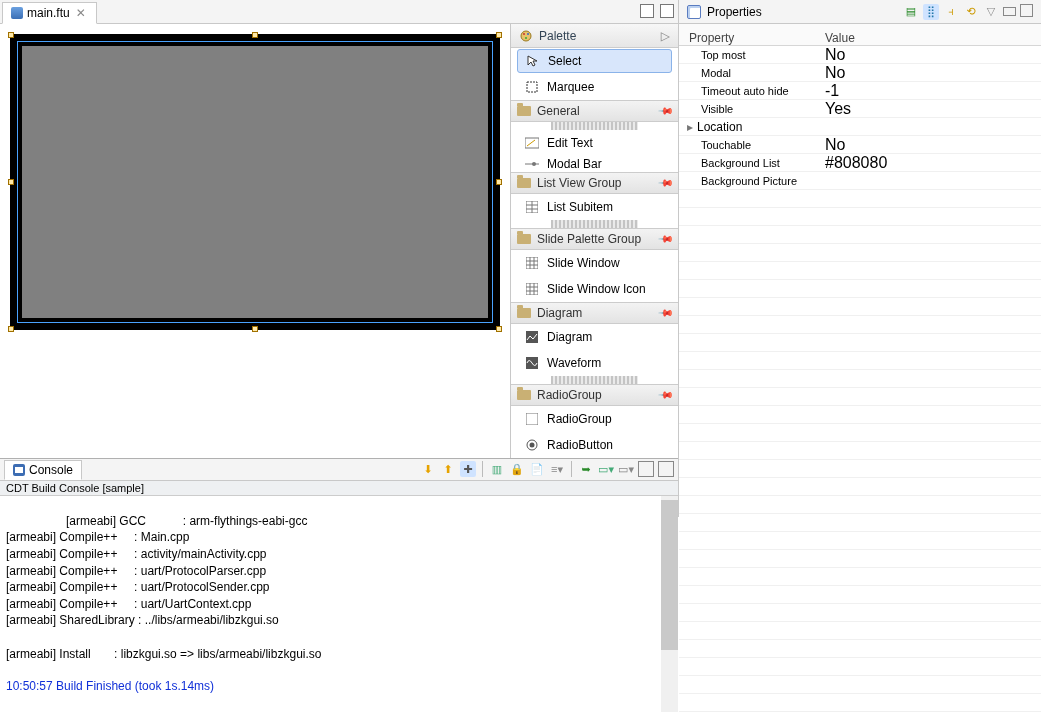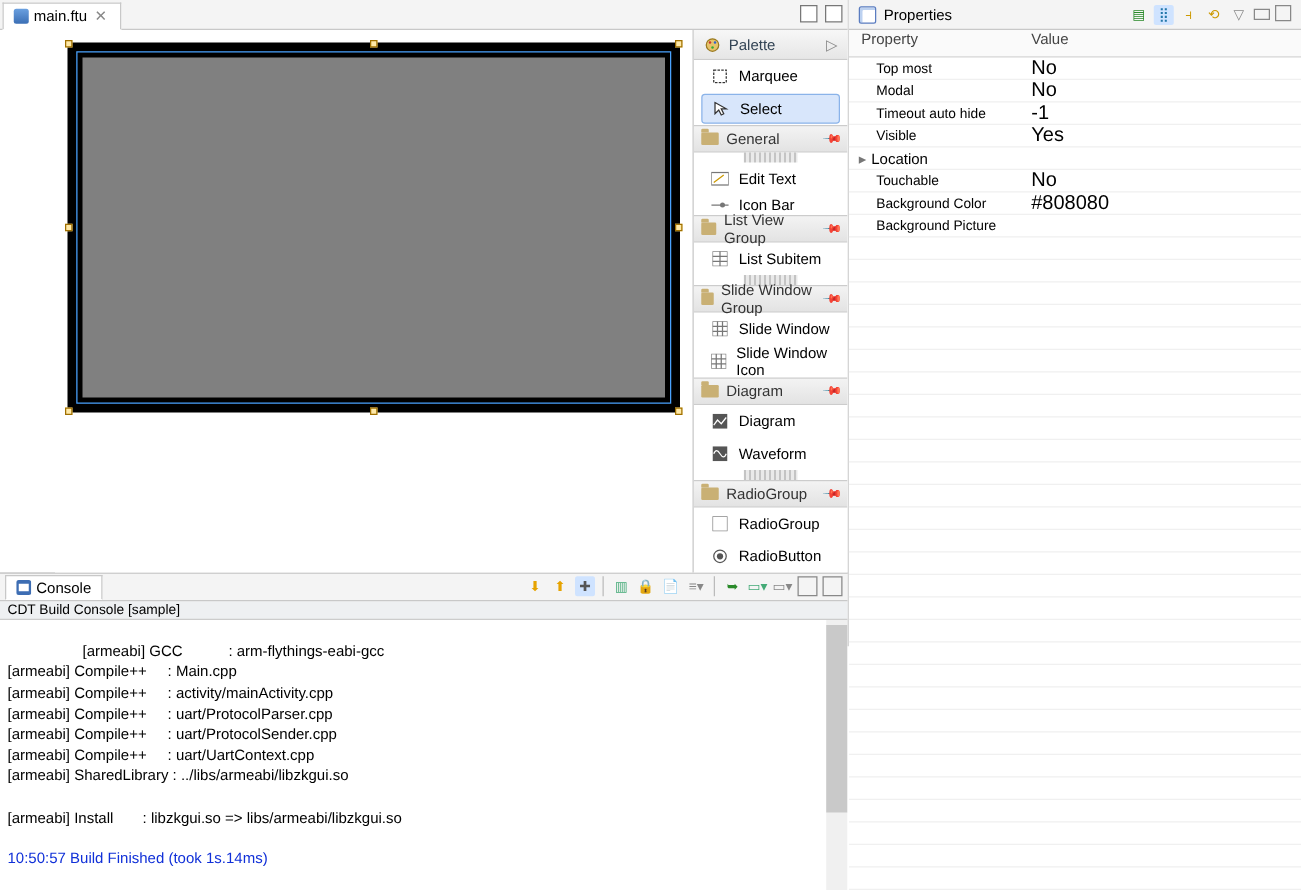--- a/index.html
+++ b/index.html
@@ -12,21 +12,21 @@
 
 
 .editor-pane { height: 478px; display: flex; flex-direction: column; border-bottom: 1px solid #b0b0b0; }
 .tabbar { height: 24px; display: flex; align-items: flex-end; background: #f4f4f4; border-bottom: 1px solid #c8c8c8; padding-left: 2px; position: relative; }
 .tab { display: flex; align-items: center; gap: 4px; height: 22px; padding: 0 8px; background: #fff; border: 1px solid #c8c8c8; border-bottom: 1px solid #fff; margin-bottom: -1px; font-size: 11px; }
 .tab-icon { width: 12px; height: 12px; background: linear-gradient(#6aa0e0,#3b6fb5); border-radius: 2px; }
 .tab-close { width: 14px; height: 14px; display: flex; align-items: center; justify-content: center; color: #888; cursor: pointer; }
 .tabbar .wincontrols { position: absolute; right: 4px; top: 4px; display: flex; gap: 6px; }
 .wincontrols span { width: 14px; height: 14px; border: 1px solid #777; background: #fff; display:inline-block; }
 
-.editor-split { flex: 1; display: flex; margin-left: 44px; }
+.editor-split { flex: 1; display: flex; }
 .canvas-zone { width: 510px; height: 100%; background: #fff; padding: 10px; }
 .canvas-outer { width: 490px; height: 296px; background: #000; padding: 12px; position: relative; }
 .canvas-outer::before { content:""; position:absolute; inset:7px; border:1px solid #4aa3ff; pointer-events:none;}
 .canvas-inner { width: 100%; height: 100%; background: #808080; position: relative; }
 .handle { width:6px; height:6px; background:#ffe9a8; border:1px solid #a07000; position:absolute; }
 .h-n  { top:-14px;  left:50%; transform:translateX(-50%);} 
 .h-s  { bottom:-14px; left:50%; transform:translateX(-50%);} 
 .h-e  { right:-14px; top:50%; transform:translateY(-50%);} 
 .h-w  { left:-14px;  top:50%; transform:translateY(-50%);} 
 .h-nw { top:-14px; left:-14px;} .h-ne{top:-14px; right:-14px;} .h-sw{bottom:-14px; left:-14px;} .h-se{bottom:-14px; right:-14px;}
@@ -54,21 +54,21 @@
 .console-out .scrollbar { position:absolute; right:0; top:0; width:17px; height:100%; background:#f0f0f0;}
 .console-out .thumb{ position:absolute; right:0; top:4px; width:17px; height:150px; background:#c9c9c9;}
 
 
 .right-pane { flex:1; display:flex; flex-direction:column; }
 .props-hdr { height:24px; display:flex; align-items:center; gap:6px; padding:1px 8px; border-bottom:1px solid #c8c8c8; background:#f4f4f4; }
 .props-hdr .icon { width:14px; height:14px; background:#fff; border:1px solid #5a7cc0; border-radius:2px; box-shadow: 2px 2px 0 #bcd1f0 inset;}
 .props-hdr .tools { margin-left:auto; display:flex; gap:4px; }
 .props-hdr .tools span { width:16px; height:16px; display:flex; align-items:center; justify-content:center; font-size:11px; color:#555; cursor:pointer;}
 .props-table { flex:1; overflow:auto; }
-.props-headrow { display:flex; height:22px; align-items:flex-start; border-bottom:1px solid #d6d6d6; background:#fafafa; font-size:11px; color:#444;}
+.props-headrow { display:flex; height:22px; align-items:flex-end; border-bottom:1px solid #d6d6d6; background:#fafafa; font-size:11px; color:#444;}
 .pcol1 { width:140px; padding-left:10px; }
 .pcol2 { flex:1; padding-left:6px; }
 .prow { display:flex; height:18px; align-items:center; border-bottom:1px solid #f0f0f0; }
 .prow .pcol1 { padding-left:22px; font-size:11px;}
 .prow .pcol2 { font-size:16px;}
 .prow.cat .pcol1 { padding-left:8px; }
 .prow.cat .chevron { display:inline-block; width:10px; color:#777; }
 
 .folder-ico { width:14px; height:10px; background:#c9b074; border-radius:1px; position:relative; }
 .folder-ico::before{content:"";position:absolute;top:-3px;left:0;width:6px;height:3px;background:#c9b074;border-radius:1px 1px 0 0;}
@@ -116,35 +116,35 @@
             <svg width="14" height="14">
                 <circle cx="7" cy="7" r="5" fill="#e7c36a" stroke="#9a7a20"></circle>
                 <circle cx="5" cy="5" r="1" fill="#c33"></circle>
                 <circle cx="9" cy="5" r="1" fill="#36c"></circle>
                 <circle cx="7" cy="9" r="1" fill="#3a3"></circle>
               </svg>
             <span>Palette</span>
             <span class="arrow">▷</span>
           </div>
 
-          <div class="pal-item">
-            <span class="pal-ico">
-                <svg width="12" height="12">
-                  <rect x="1" y="1" width="10" height="10" fill="none" stroke="#333" stroke-dasharray="2 1"></rect>
-                </svg>
-              </span>
-            <span>Marquee</span>
-          </div>
           <div class="pal-item selected">
             <span class="pal-ico">
                 <svg width="12" height="12" viewBox="0 0 12 12">
                   <path d="M1 1 L1 10 L4 7 L6 11 L8 10 L6 6 L10 6 Z" fill="#fff" stroke="#333"></path>
                 </svg>
               </span>
             <span>Select</span>
+          </div>
+          <div class="pal-item">
+            <span class="pal-ico">
+                <svg width="12" height="12">
+                  <rect x="1" y="1" width="10" height="10" fill="none" stroke="#333" stroke-dasharray="2 1"></rect>
+                </svg>
+              </span>
+            <span>Marquee</span>
           </div>
 
           <div class="pal-section-hdr">
             <span class="folder-ico"></span>
             <span>General</span>
             <span class="pin">📌</span>
           </div>
           <div class="drag-strip"></div>
           <div class="pal-item">
             <span class="pal-ico">
@@ -155,21 +155,21 @@
               </span>
             <span>Edit Text</span>
           </div>
           <div class="pal-item" style="height:16px;overflow:hidden">
             <span class="pal-ico">
                 <svg width="14" height="8">
                   <line x1="0" y1="4" x2="14" y2="4" stroke="#777"></line>
                   <circle cx="9" cy="4" r="2" fill="#777"></circle>
                 </svg>
               </span>
-            <span>Icon Bar</span>
+            <span>Modal Bar</span>
           </div>
 
           <div class="pal-section-hdr">
             <span class="folder-ico"></span>
             <span>List View Group</span>
             <span class="pin">📌</span>
           </div>
           <div class="pal-item">
             <span class="pal-ico">
                 <svg width="12" height="12">
@@ -178,21 +178,21 @@
                   <line x1="0" y1="8" x2="12" y2="8" stroke="#777"></line>
                   <line x1="6" y1="0" x2="6" y2="12" stroke="#777"></line>
                 </svg>
               </span>
             <span>List Subitem</span>
           </div>
           <div class="drag-strip"></div>
 
           <div class="pal-section-hdr">
             <span class="folder-ico"></span>
-            <span>Slide Window Group</span>
+            <span>Slide Palette Group</span>
             <span class="pin">📌</span>
           </div>
           <div class="pal-item">
             <span class="pal-ico">
                 <svg width="12" height="12">
                   <rect x="0" y="0" width="12" height="12" fill="none" stroke="#777"></rect>
                   <line x1="4" y1="0" x2="4" y2="12" stroke="#777"></line>
                   <line x1="8" y1="0" x2="8" y2="12" stroke="#777"></line>
                   <line x1="0" y1="4" x2="12" y2="4" stroke="#777"></line>
                   <line x1="0" y1="8" x2="12" y2="8" stroke="#777"></line>
@@ -346,21 +346,21 @@
         </div>
       <div class="prow cat">
           <div class="pcol1"><span class="chevron">▸</span><span>Location</span></div>
           <div class="pcol2"></div>
         </div>
       <div class="prow">
           <div class="pcol1">Touchable</div>
           <div class="pcol2">No</div>
         </div>
       <div class="prow">
-          <div class="pcol1">Background Color</div>
+          <div class="pcol1">Background List</div>
           <div class="pcol2">#808080</div>
         </div>
       <div class="prow">
           <div class="pcol1">Background Picture</div>
           <div class="pcol2"></div>
         </div>
 
       <div class="prow">
           <div class="pcol1"></div>
           <div class="pcol2"></div>

